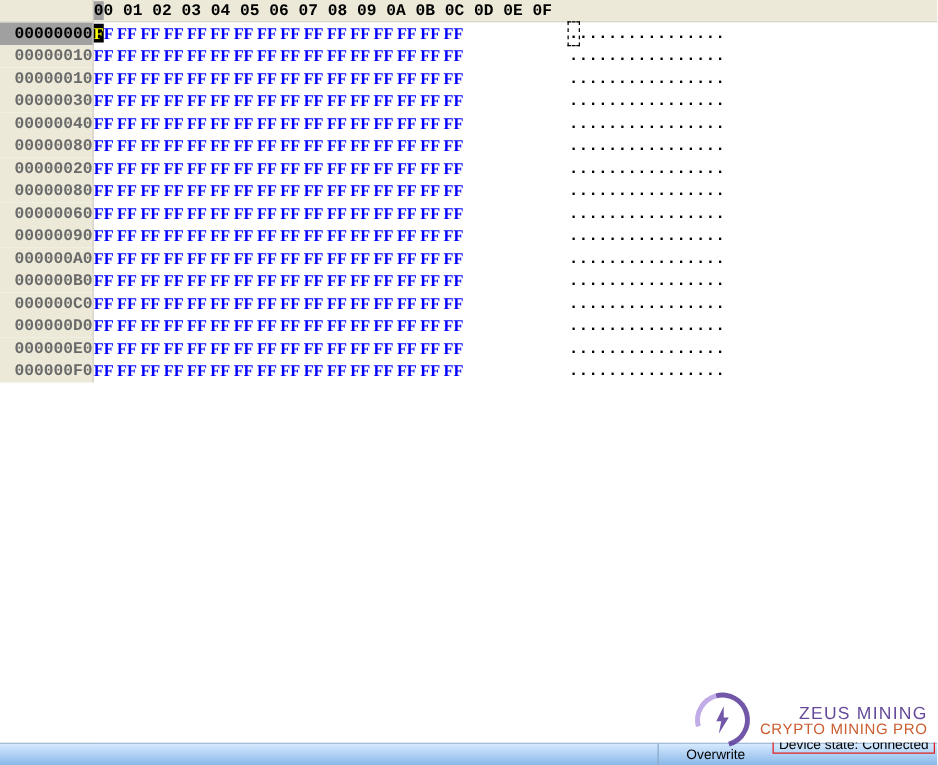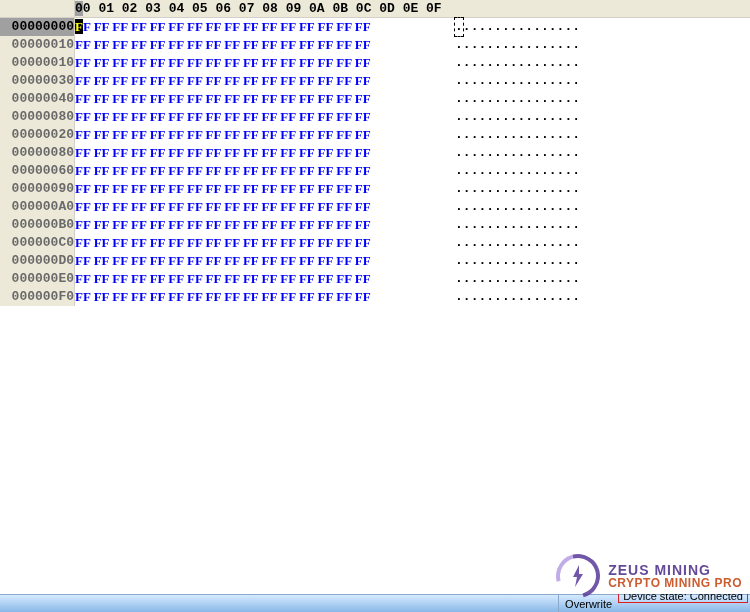--- a/index.html
+++ b/index.html
@@ -126,21 +126,21 @@
     border-top: 1px solid #8aa9cc;
     font-family: "Segoe UI", Tahoma, sans-serif;
     font-size: 11px;
     font-weight: normal;
     color: #000;
     display: flex;
     align-items: center;
   }
   .status-spacer { flex: 1; }
   .status-seg {
-    padding: 0 6px;
+    padding: 0 22px;
     border-left: 1px solid #8aa9cc;
     height: 100%;
     display: flex;
     align-items: center;
     margin-left: 23px;
   }
   .status-seg.device {
     border: 1px solid #e02020;
     margin: 1px 2px 16px 0;
     height: 14px;
@@ -173,22 +173,23 @@
     transform: rotate(210deg);
   }
   .wm-bolt {
     position: absolute;
     left: 50%; top: 50%;
     width: 14px; height: 22px;
     transform: translate(-50%,-50%);
   }
   .wm-text {
     font-family: Arial, sans-serif;
-    font-weight: bold;
+    font-weight: normal;
     line-height: 1.0;
+    text-align: right;
   }
   .wm-l1 { color: #4a2a88; font-size: 14px; letter-spacing: 1px; }
   .wm-l2 { color: #c2410c; font-size: 12px; letter-spacing: 0.5px; }
 </style>
 </head>
 <body>
 
 <div class="header-row">
   <div class="header-offset-gutter"></div>
   <div class="header-hex" id="header-hex"><span class="hex-col-sel">0</span>0 01 02 03 04 05 06 07 08 09 0A 0B 0C 0D 0E 0F</div>

